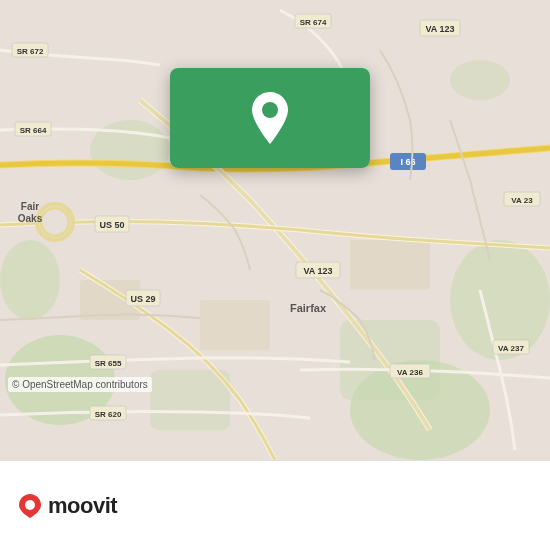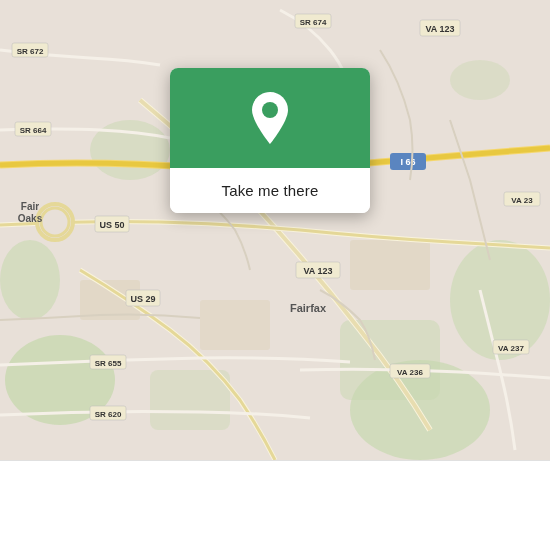--- a/index.html
+++ b/index.html
@@ -211,28 +211,35 @@
 
     <circle cx="55" cy="222" r="18" stroke="#e5d898" stroke-width="4" fill="#e8e0d8"></circle>
     <circle cx="55" cy="222" r="14" stroke="#e5d898" stroke-width="3" fill="#e8e0d8"></circle>
 
     <text x="30" y="210" text-anchor="middle" fill="#555" font-size="10" font-weight="bold">Fair</text>
     <text x="30" y="222" text-anchor="middle" fill="#555" font-size="10" font-weight="bold">Oaks</text>
 
     <text x="308" y="312" text-anchor="middle" fill="#555" font-size="11" font-weight="bold">Fairfax</text>
   </svg>
 
+  <div id="bottom-copyright">© OpenStreetMap contributors</div>
 
   <div id="popup-card">
     <div id="popup-green">
 
       <svg id="popup-pin" viewBox="0 0 44 56" xmlns="http://www.w3.org/2000/svg">
         <path d="M22 2 C12 2 4 10 4 20 C4 32 22 54 22 54 C22 54 40 32 40 20 C40 10 32 2 22 2Z" fill="white"></path>
         <circle cx="22" cy="20" r="8" fill="#3a9e5f"></circle>
       </svg>
     </div>
-    <button id="popup-button">Take me there</button>
 
   </div>
 </div>
 
 <div id="bottom-bar">
+  <div id="moovit-logo">
+    <svg id="moovit-pin" viewBox="0 0 28 28" xmlns="http://www.w3.org/2000/svg">
+      <path d="M14 2 C8 2 3 7 3 13 C3 20 14 26 14 26 C14 26 25 20 25 13 C25 7 20 2 14 2Z" fill="#e63535"></path>
+      <circle cx="14" cy="13" r="5" fill="white"></circle>
+    </svg>
+    <span id="moovit-text">moovit</span>
+  </div>
 </div>
 
 </body></html>

